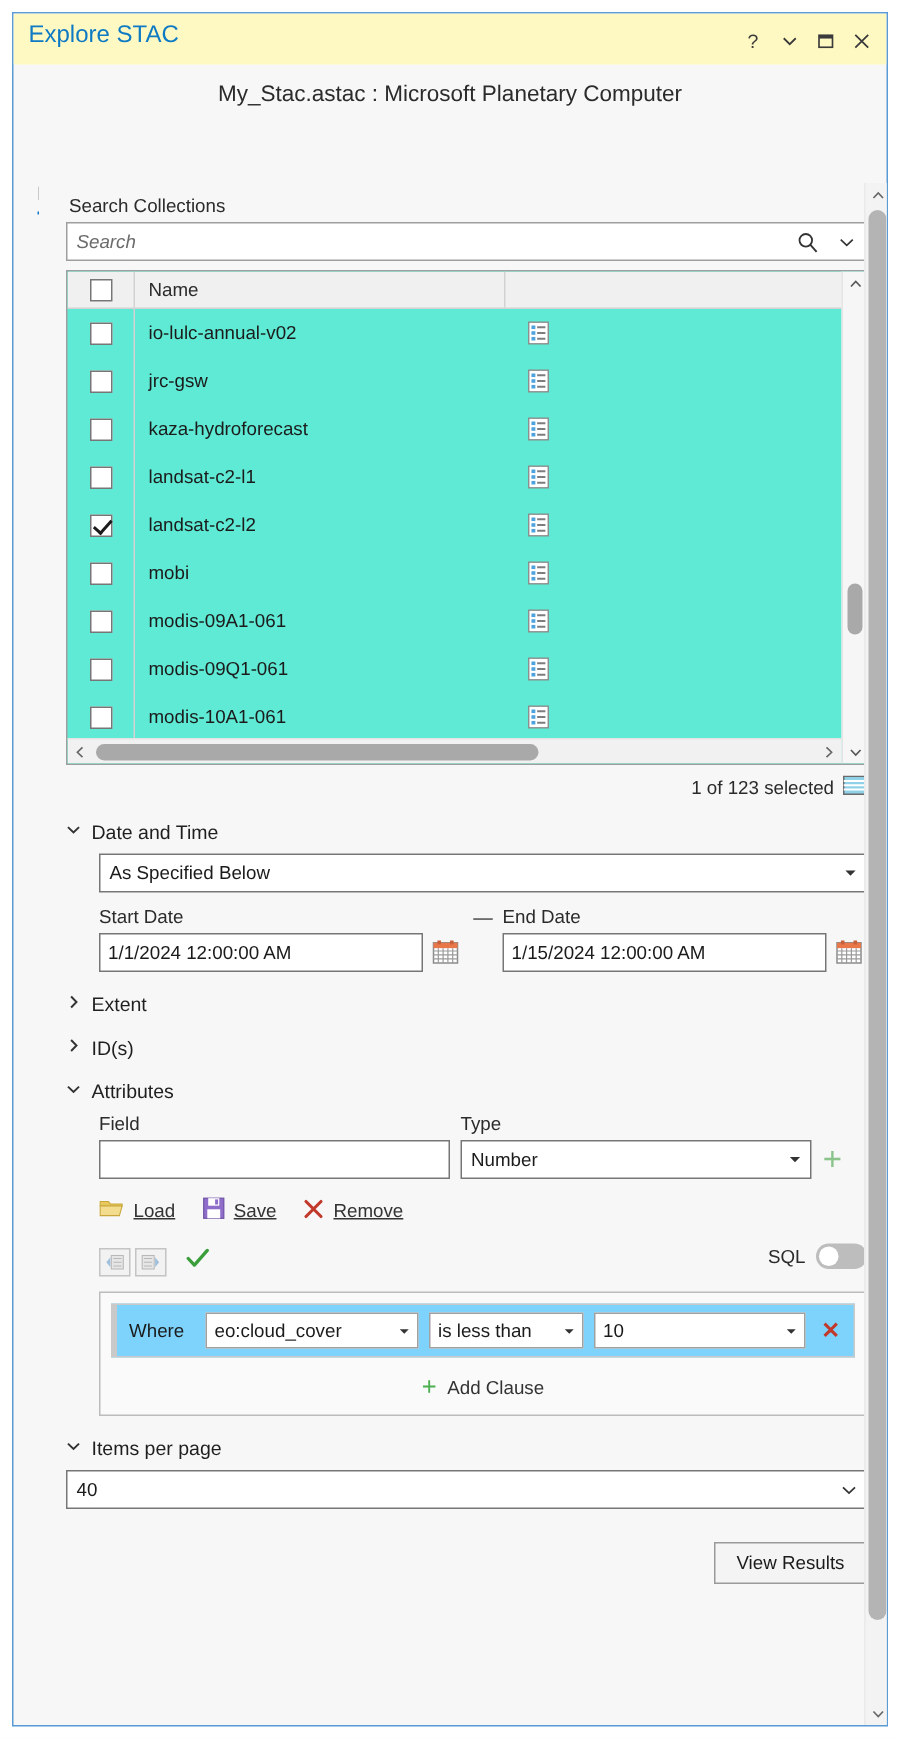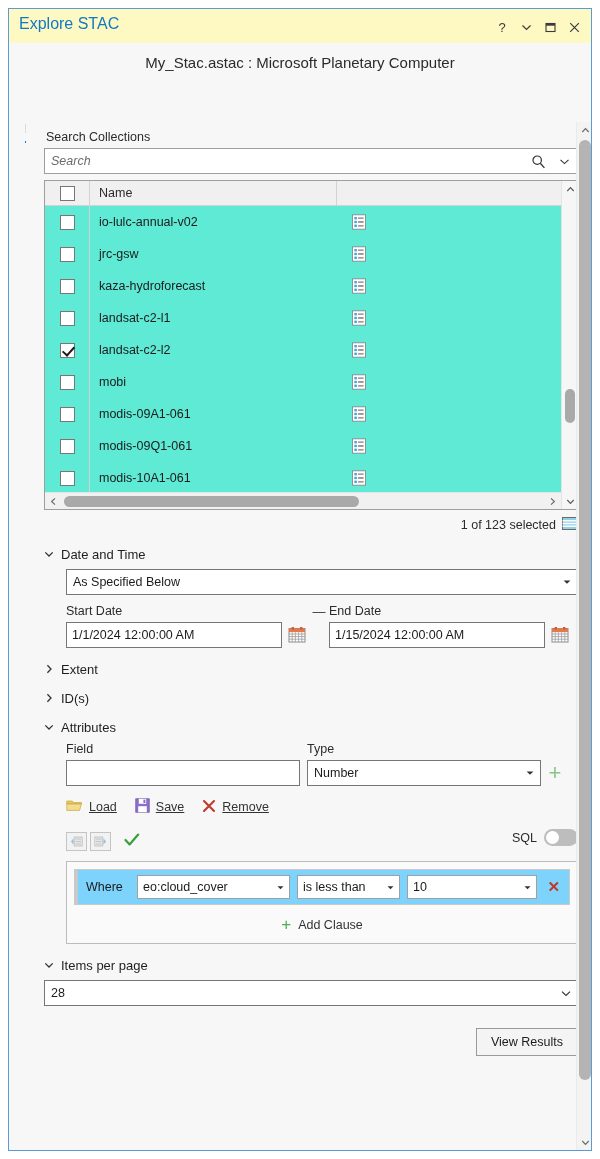--- a/index.html
+++ b/index.html
@@ -265,21 +265,21 @@
     display: flex; align-items: center;
     padding-left: 6px;
     font-size: 12.5px;
     color: #1b1b1b;
   }
   .select .arw {
     position: absolute; right: 6px; top: 0; bottom: 0;
     display:flex; align-items:center;
     color: #333; font-size: 8px;
   }
-  .dt-cols { display:flex; gap: 0; margin-top: 9px; }
+  .dt-cols { display:flex; gap: 0; margin-top: 9px; justify-content: space-between; }
   .dt-col { width: 243px; }
   .sublbl { font-size: 12.5px; color:#2b2b2b; margin-bottom: 4px; }
   .dt-row { display:flex; align-items:center; }
   .textbox {
     height: 26px;
     background:#fff;
     border:1px solid #767676;
     display:flex; align-items:center;
     padding-left: 5px;
     font-size: 12.5px;
@@ -360,21 +360,21 @@
     height: 24px;
     background:#fff;
     border:1px solid #a0a0a0;
     display:flex; align-items:center;
     padding: 0 18px 0 5px;
     font-size: 12.5px;
     color:#1b1b1b;
     white-space: nowrap;
   }
   .mini-select .arw { position:absolute; right:5px; top:0; bottom:0; display:flex; align-items:center; color:#333; font-size:7px;}
-  .ms-field { width: 153px; }
+  .ms-field { width: 142px; }
   .ms-op { width: 103px; }
   .ms-val { flex:1; }
   .x-btn { color:#c0392b; font-size:15px; font-weight:700; padding: 0 3px; }
   .add-clause {
     display:flex; align-items:center; justify-content:center;
     gap: 7px;
     margin-top: 11px;
     font-size: 12.5px;
     color:#333;
     padding-bottom: 3px;
@@ -843,21 +843,21 @@
       <div class="section">
         <div class="exp-head">
           <span class="caret">
             <svg width="10" height="10" viewBox="0 0 10 10">
                 <path d="M1.3 3.4 L5 7 L8.7 3.4" fill="none" stroke="#333" stroke-width="1.3"></path>
               </svg>
           </span>
           <span>Items per page</span>
         </div>
         <div class="select items-select">
-          <span>28</span>
+          <span>40</span>
           <span class="arw">
             <svg width="10" height="7" viewBox="0 0 10 7">
                 <path d="M1 1.6 L5 5.4 L9 1.6" fill="none" stroke="#333" stroke-width="1.2"></path>
               </svg>
           </span>
         </div>
       </div>
 
       <div class="view-row">
         <div class="btn">View Results</div>

